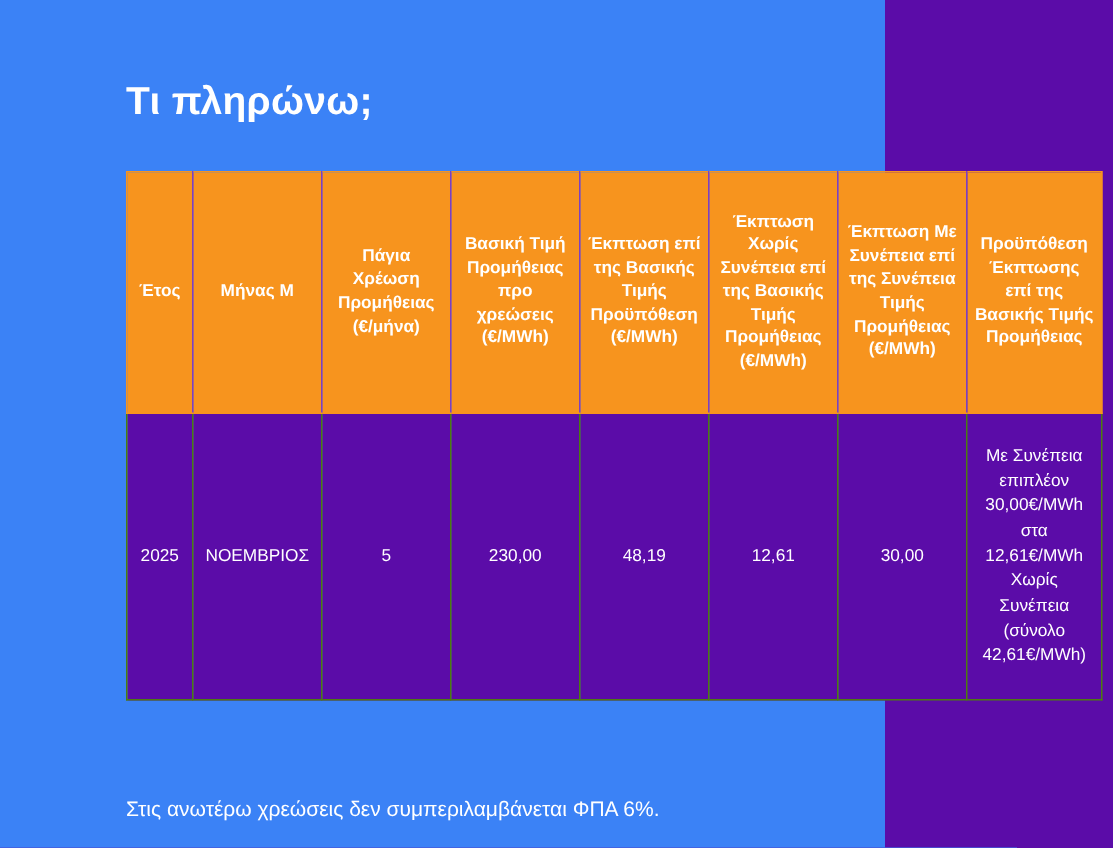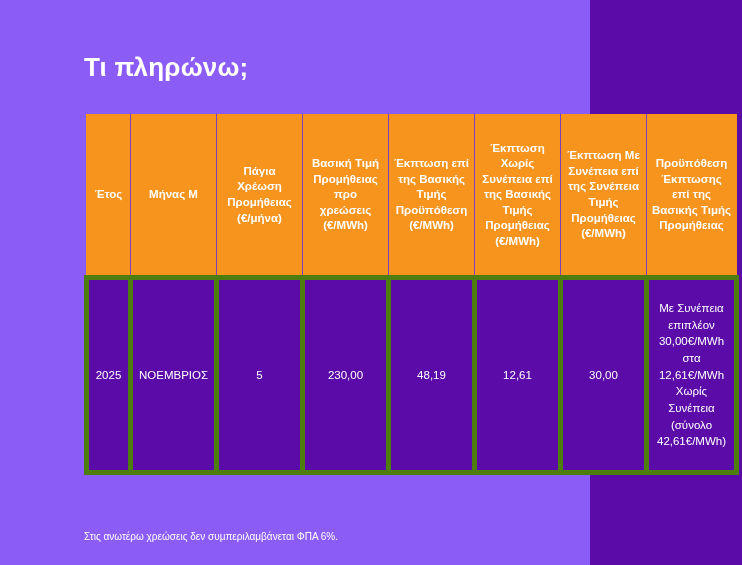--- a/index.html
+++ b/index.html
@@ -10,21 +10,21 @@
     width: 742px;
     height: 565px;
     background: #5B0CA8;
     font-family: "Liberation Sans", sans-serif;
     overflow: hidden;
   }
   .page {
     position: relative;
     width: 590px;
     height: 565px;
-    background: #8b5cf6;
+    background: #3b82f6;
   }
   .title {
     position: absolute;
     left: 84px;
     top: 52px;
     font-size: 26px;
     font-weight: bold;
     color: #FFFFFF;
     letter-spacing: 0.2px;
   }
@@ -56,31 +56,31 @@
   }
   table.rates td {
     background: #5B0CA8;
     color: #FFFFFF;
     font-size: 11.5px;
     line-height: 1.45;
     text-align: center;
     vertical-align: middle;
     padding: 10px 6px;
     height: 170px;
-    border: 5px solid #4d7c0f;
+    border: 1px solid #4d7c0f;
   }
   td.note-cell {
     font-size: 11px;
     line-height: 1.5;
   }
   .footnote {
     position: absolute;
     left: 84px;
     top: 531px;
-    font-size: 10px;
+    font-size: 14px;
     color: #FFFFFF;
   }
   
   col.c0 { width: 44px; }
   col.c1 { width: 86px; }
   col.c2 { width: 86px; }
   col.c3 { width: 86px; }
   col.c4 { width: 86px; }
   col.c5 { width: 86px; }
   col.c6 { width: 86px; }

